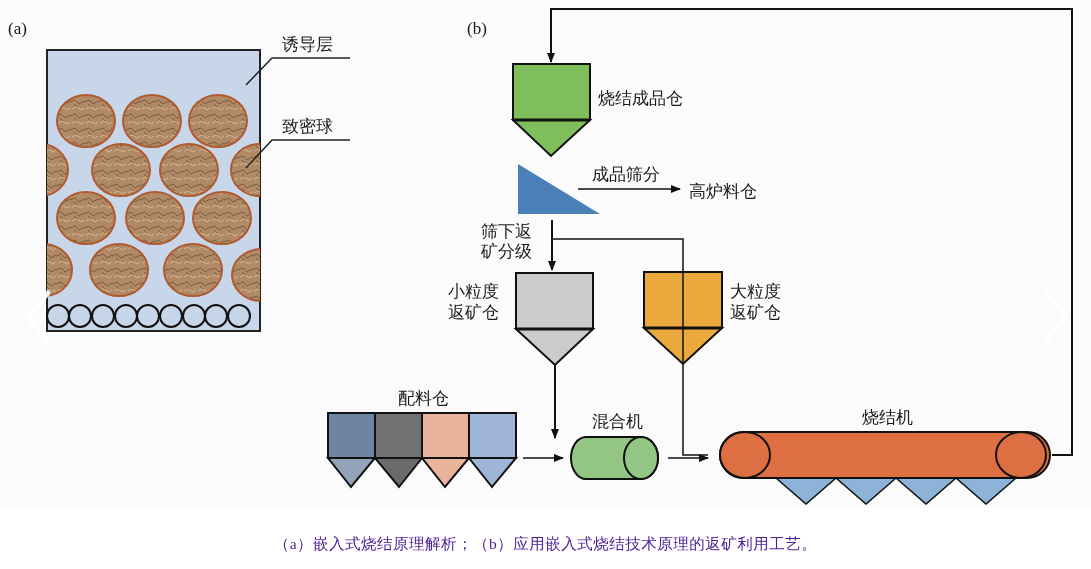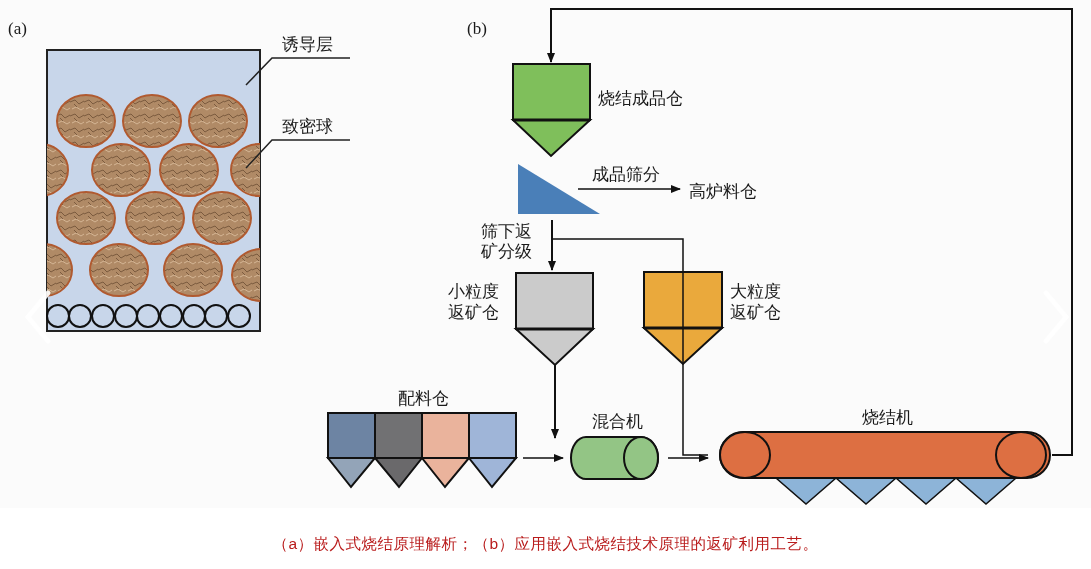--- a/index.html
+++ b/index.html
@@ -3,21 +3,21 @@
 <meta charset="utf-8">
 <style>
   html, body { margin: 0; padding: 0; background: #ffffff; }
   body { width: 1091px; height: 569px; position: relative; overflow: hidden;
          font-family: "DejaVu Serif", "Liberation Serif", serif; }
   .figure-bg { position: absolute; left: 0; top: 0; width: 1091px; height: 508px; background: #fbfbfb; }
   svg { position: absolute; left: 0; top: 0; }
   .lbl { font-family: "DejaVu Sans", "Liberation Sans", sans-serif; font-size: 17px; fill: #1a1a1a; }
   .panel { font-family: "Liberation Serif", "DejaVu Serif", serif; font-size: 17px; fill: #1a1a1a; }
   .caption { position: absolute; left: 0; width: 1091px; top: 534px; text-align: center;
-             font-family: Liberation Sans, sans-serif; font-size: 15.5px; color: #b91c1c; letter-spacing: 0.5px; }
+             font-family: Liberation Serif, serif; font-size: 15.5px; color: #4c1d95; letter-spacing: 0.5px; }
   .nav-arrow { position: absolute; width: 34px; height: 60px; cursor: pointer; }
   .nav-arrow svg { position: static; }
 </style>
 </head>
 <body>
 
 <div class="figure-bg"></div>
 
 <svg width="1091" height="508" viewBox="0 0 1091 508">
   <defs>

